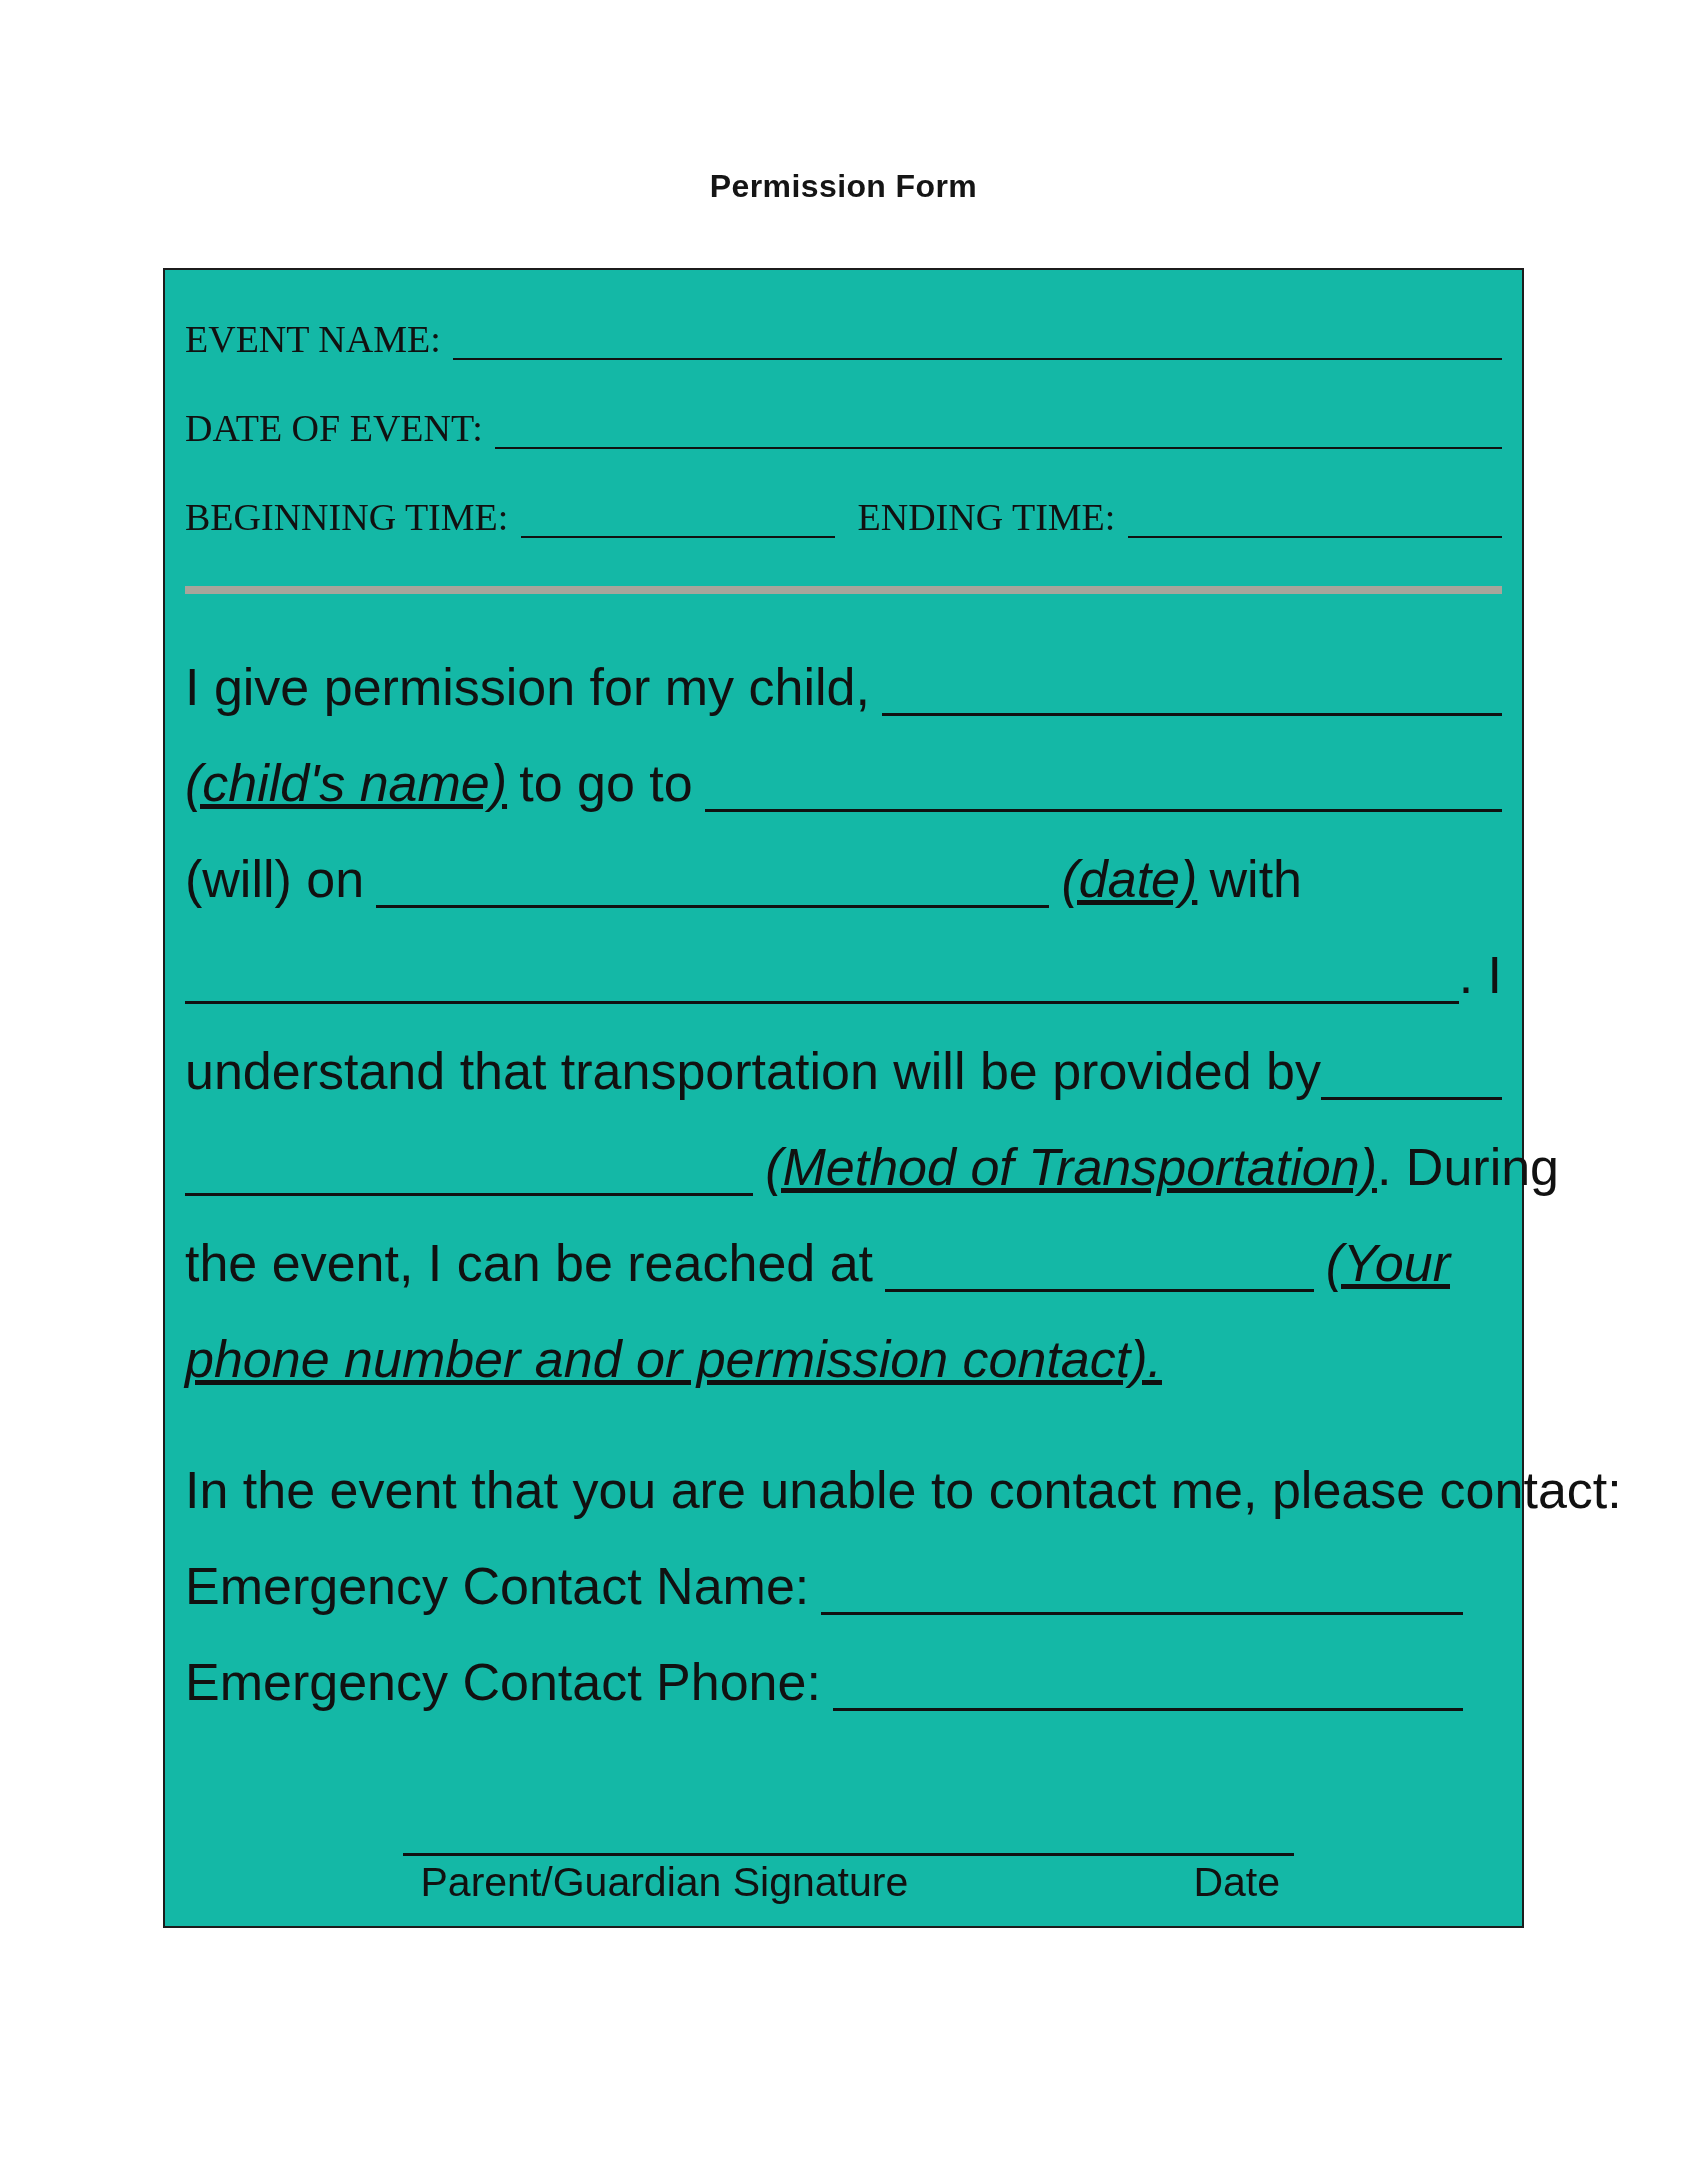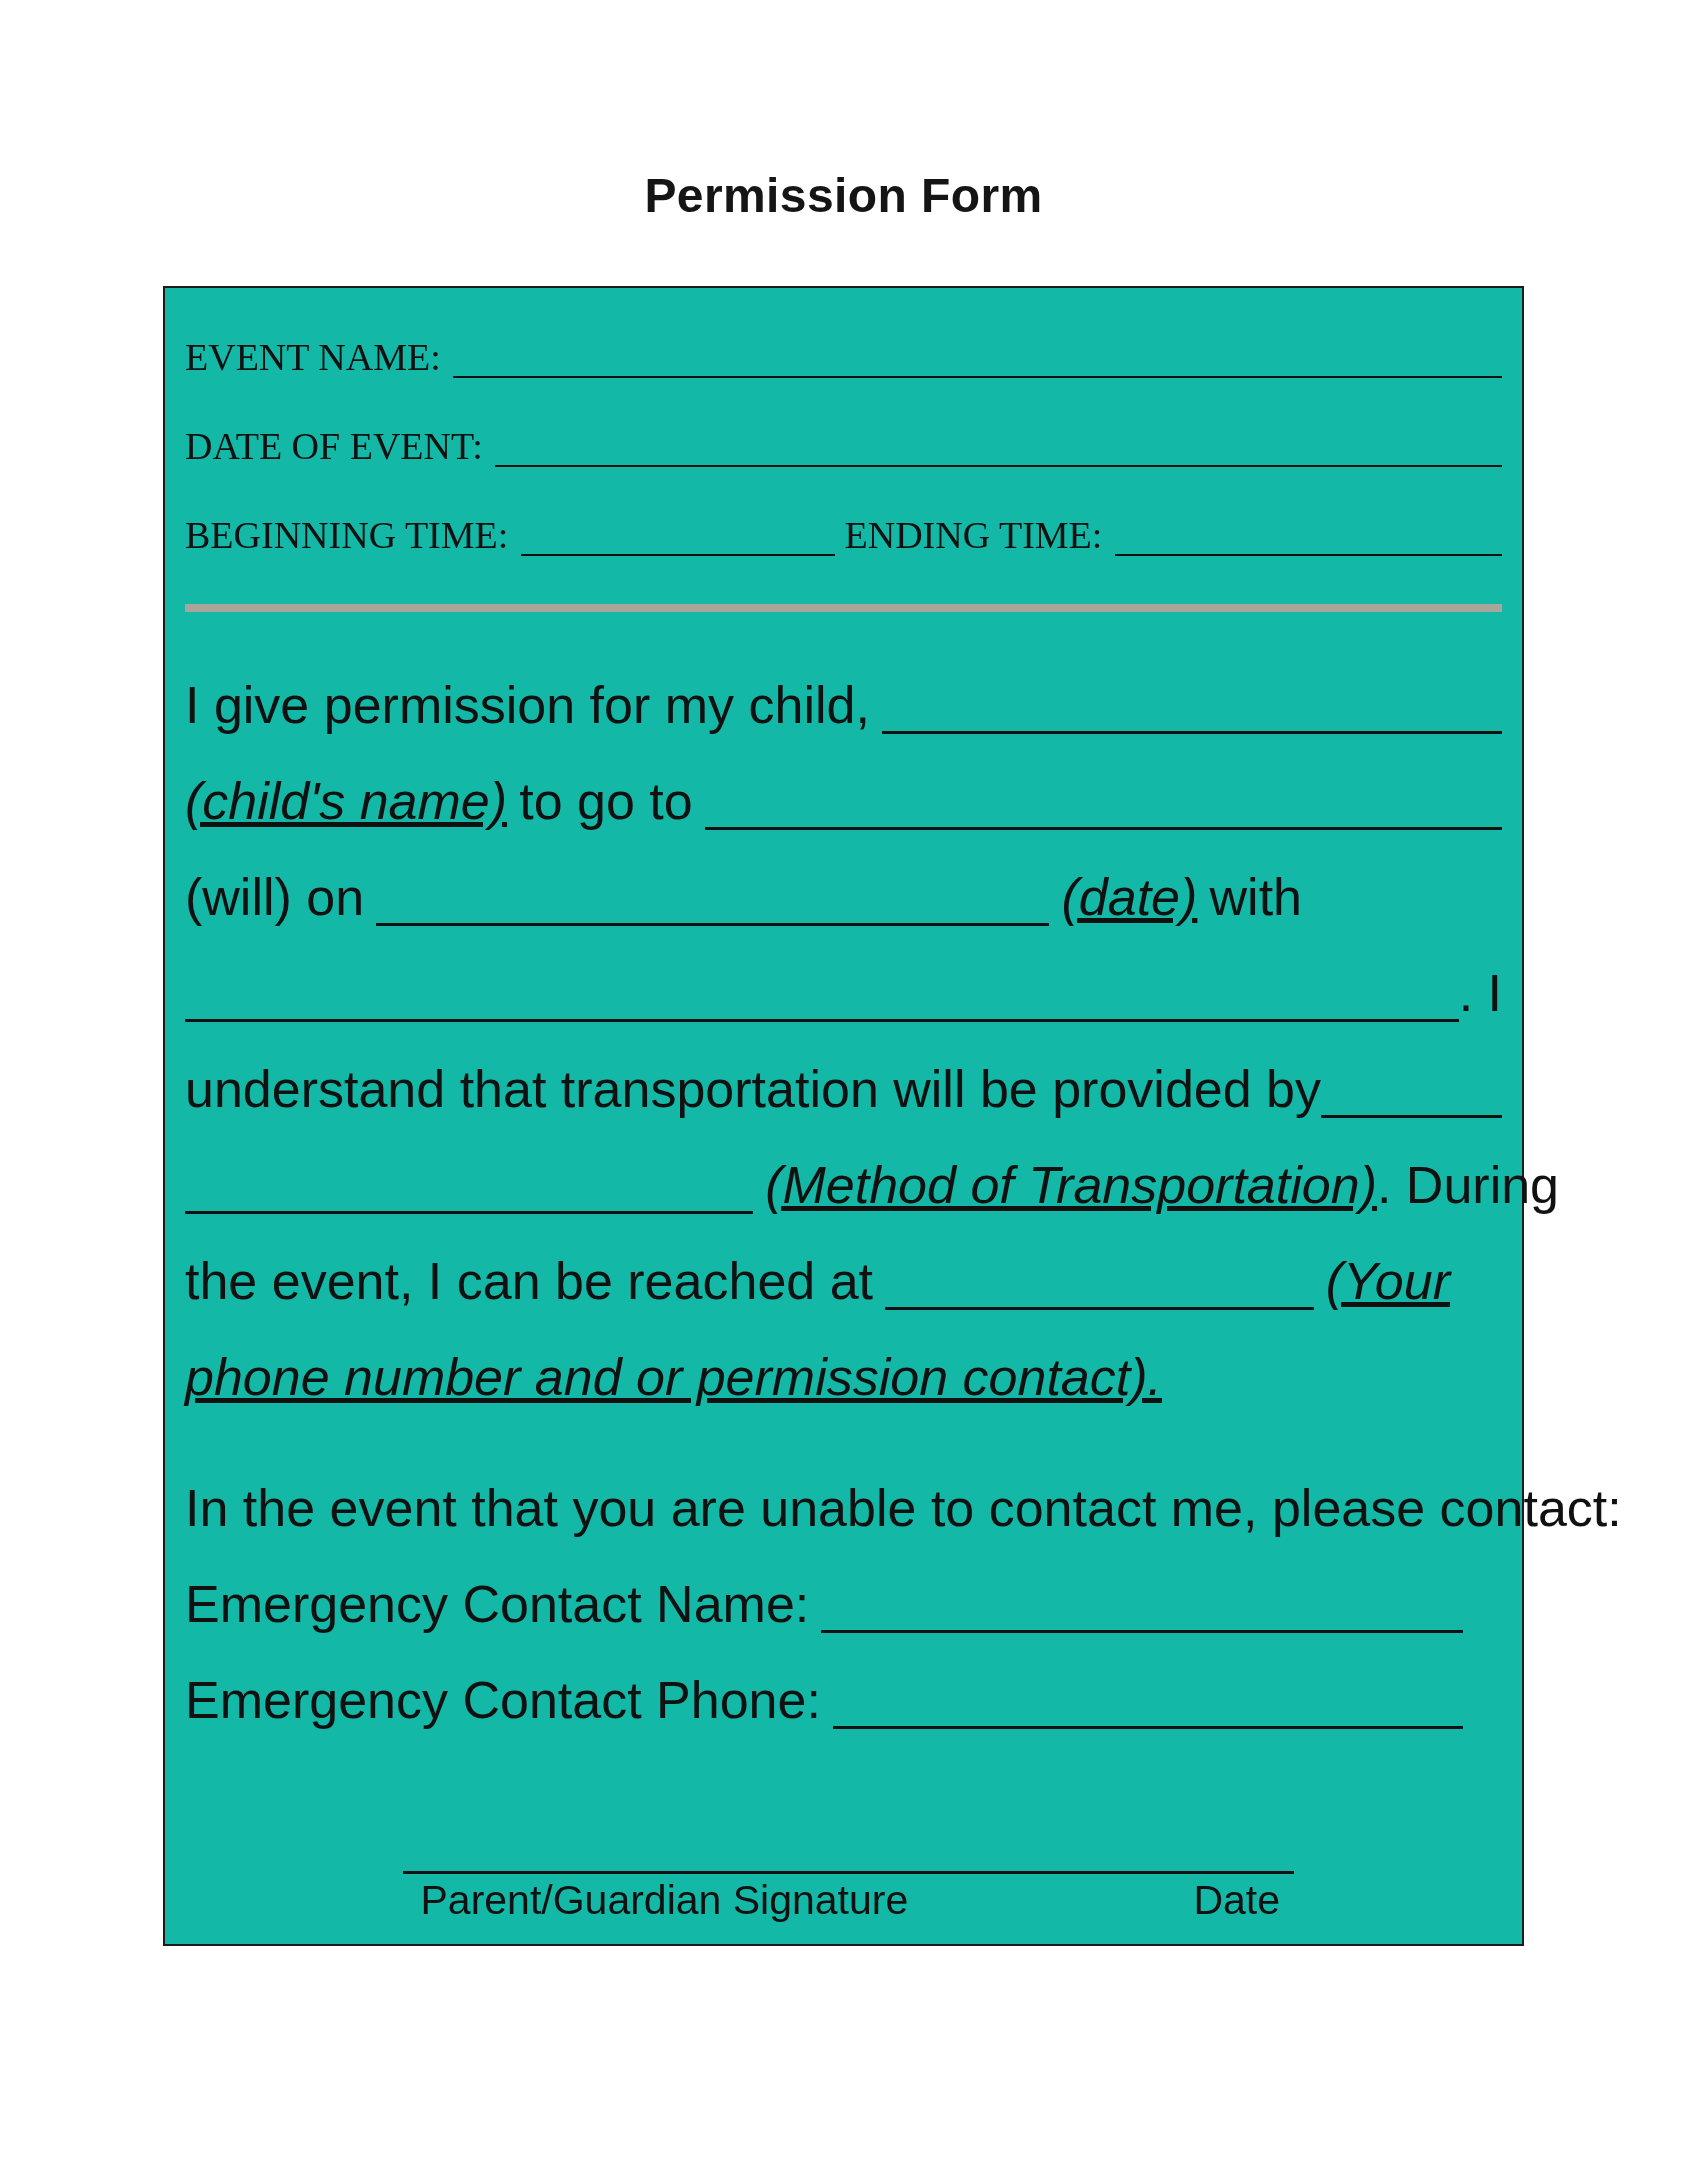--- a/index.html
+++ b/index.html
@@ -1,33 +1,33 @@
 <!DOCTYPE html>
 <html style="font-size:14px"><head>
 <meta charset="utf-8">
 <style>
   html,body { margin:0; padding:0; background:#ffffff; }
   body { width:1687px; height:2184px; font-family:"Liberation Sans","DejaVu Sans",sans-serif; color:#111; }
   .page { width:1687px; height:2184px; padding-top:168px; box-sizing:border-box; }
 
-  .title { margin:0; text-align:center; font-weight:bold; font-size:48px; letter-spacing:0.4px; color:#151515; font-family:"Liberation Sans","DejaVu Sans",sans-serif; }
+  .title { margin:0; text-align:center; font-weight:bold; font-size:32px; letter-spacing:0.4px; color:#151515; font-family:"Liberation Sans","DejaVu Sans",sans-serif; }
 
   .form-box { width:1361px; margin:63px auto 0 auto; border:2.6px solid #1c1c1c; box-sizing:border-box; padding:45px 20px 14px 20px; background:#14b8a6; }
 
   
   .field-row { display:flex; align-items:flex-end; height:45px; margin-bottom:44px; font-family:"Liberation Serif","DejaVu Serif",serif; font-size:38px; white-space:nowrap; }
   .flabel { line-height:1.05; }
   .blank { border-bottom:2.6px solid #111; height:14px; margin-left:12.2px; }
   .grow { flex:1 1 auto; }
   .w360 { flex:0 0 314px; }
   .w770 { flex:0 0 673px; }
   .w650 { flex:0 0 568px; }
   .ml0  { margin-left:0; }
   .ml14 { margin-left:12.2px;text-align:center; }
-  .ml26 { margin-left:10px; }
+  .ml26 { margin-left:23px; }
   .mr45 { margin-right:39px; }
   .mr60 { margin-right:52px; }
 
   .divider { height:7.9px; margin-top:48px; }
 
   
   .para { margin-top:26px; font-size:52px; }
   .pline { display:flex; align-items:flex-end; height:96px; white-space:nowrap; }
   .para .blank { border-bottom-width:3.5px; }
   .i { font-style:italic;text-decoration:underline; }

